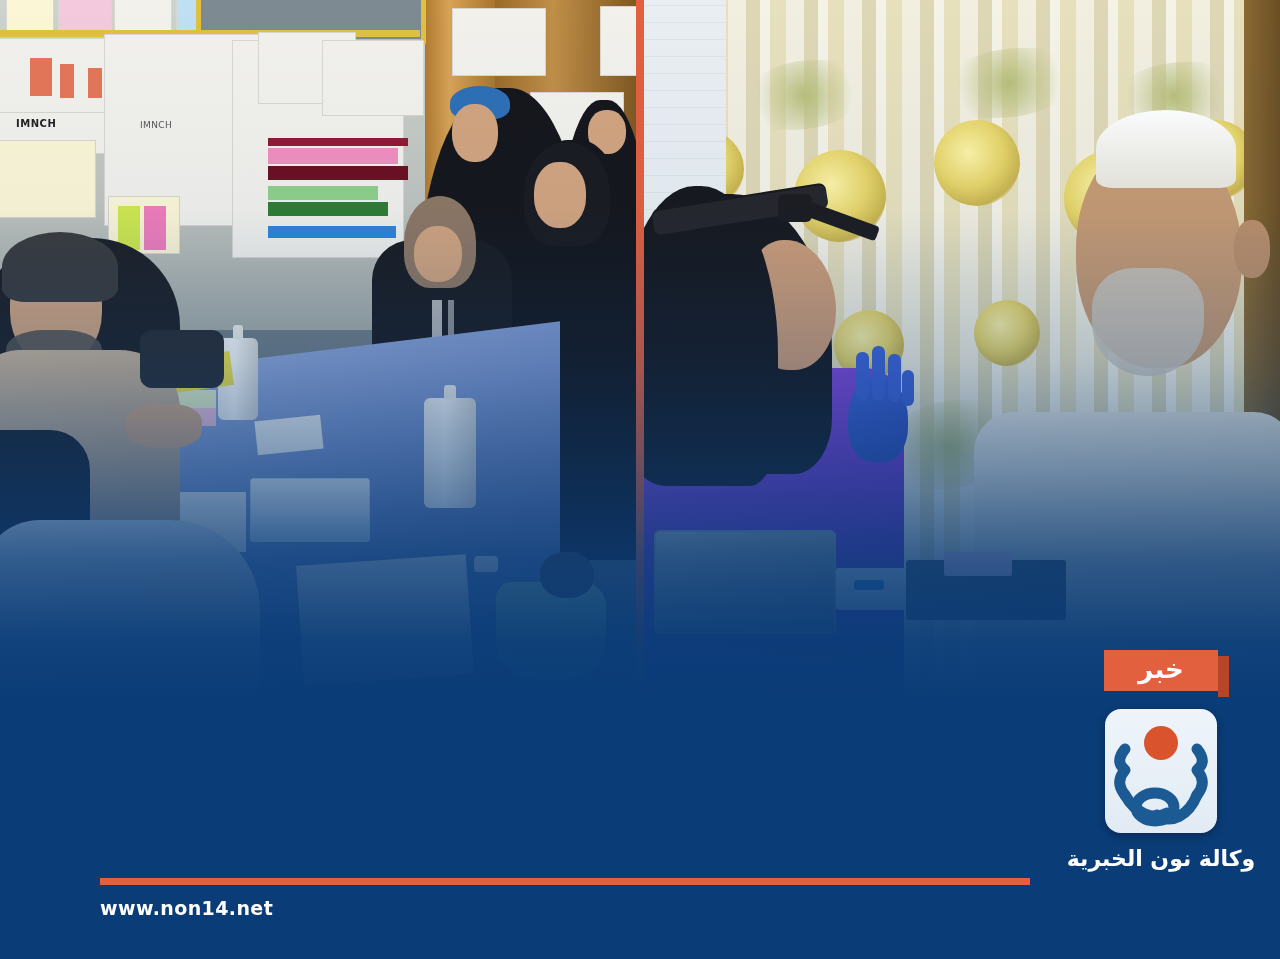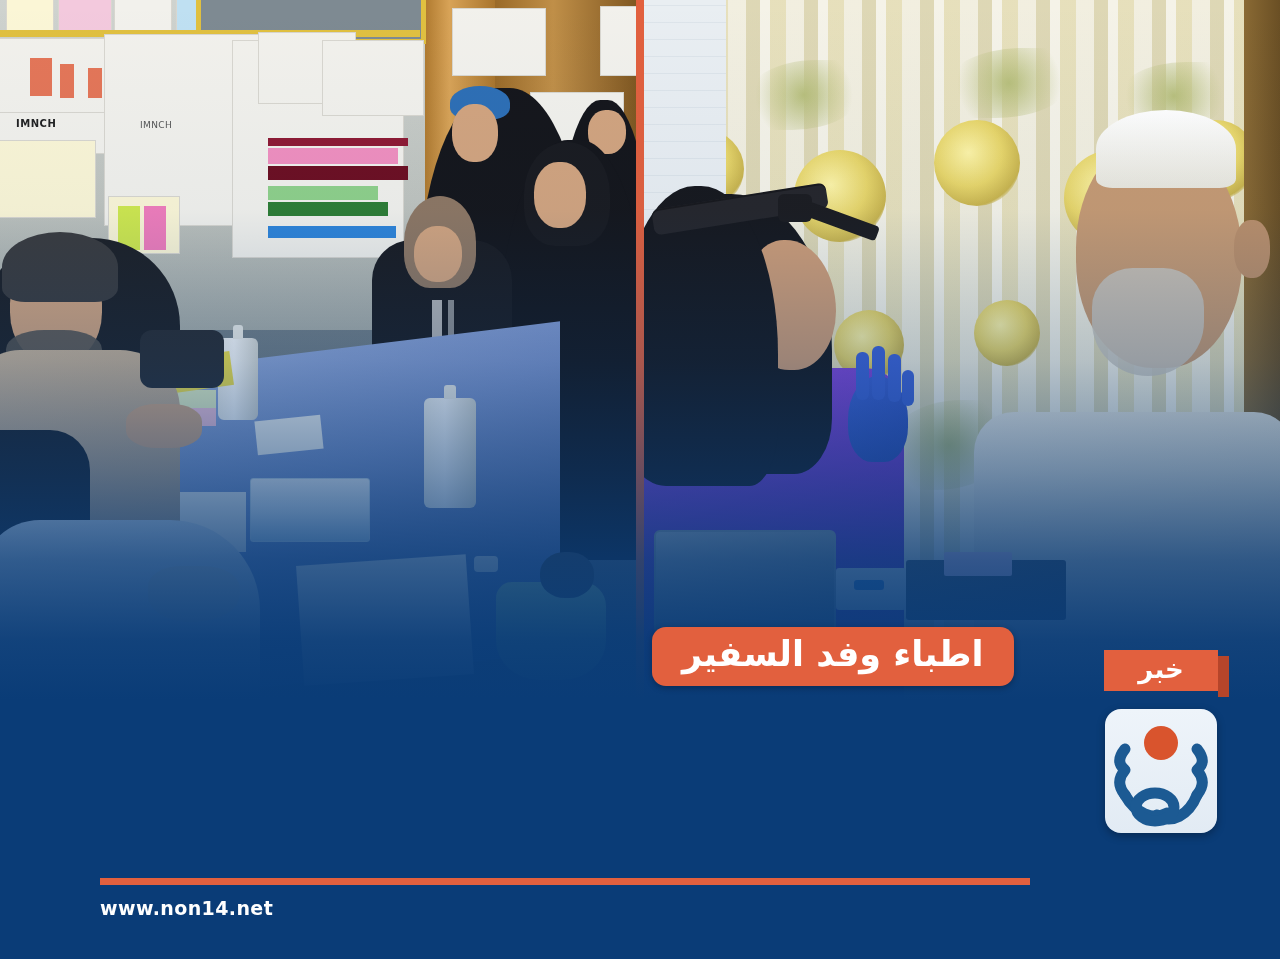--- a/index.html
+++ b/index.html
@@ -292,21 +292,20 @@
       <div style="position:absolute;left:300px;top:552px;width:68px;height:24px;background:#e9c9e6;border-radius:2px;"></div>
       <div style="position:absolute;left:192px;top:568px;width:70px;height:42px;background:#dfe7ec;border-radius:3px;"></div>
       <div style="position:absolute;left:210px;top:580px;width:30px;height:10px;background:#3a7fd0;border-radius:3px;"></div>
     </div>
 
     <div class="fade"></div>
   </div>
 
   <div class="bottomblock"></div>
 
-  <div class="kicker">اطباء وفد السفير</div>
 
 
   <div class="rule"></div>
 
   <div class="url">www.non14.net</div>
 
   <div class="brand">
     <div class="newsbadge">خبر</div>
 
     <div class="logo">
@@ -315,15 +314,16 @@
         <g fill="none" stroke="#1c5a93" stroke-width="11" stroke-linecap="round" stroke-linejoin="round">
           <path d="M20 10 C 12 20, 14 26, 20 31 C 14 38, 12 46, 20 56"></path>
           <path d="M92 10 C 100 20, 98 26, 92 31 C 98 38, 100 46, 92 56"></path>
           <path d="M20 56 C 30 74, 48 82, 62 74"></path>
           <path d="M92 56 C 84 76, 66 86, 52 76"></path>
         </g>
         <ellipse cx="50" cy="68" rx="19" ry="14" fill="none" stroke="#1c5a93" stroke-width="11"></ellipse>
       </svg>
     </div>
 
+    <div class="agency">وكالة نون الخبرية</div>
   </div>
 
 </div>
 
 </body></html>

